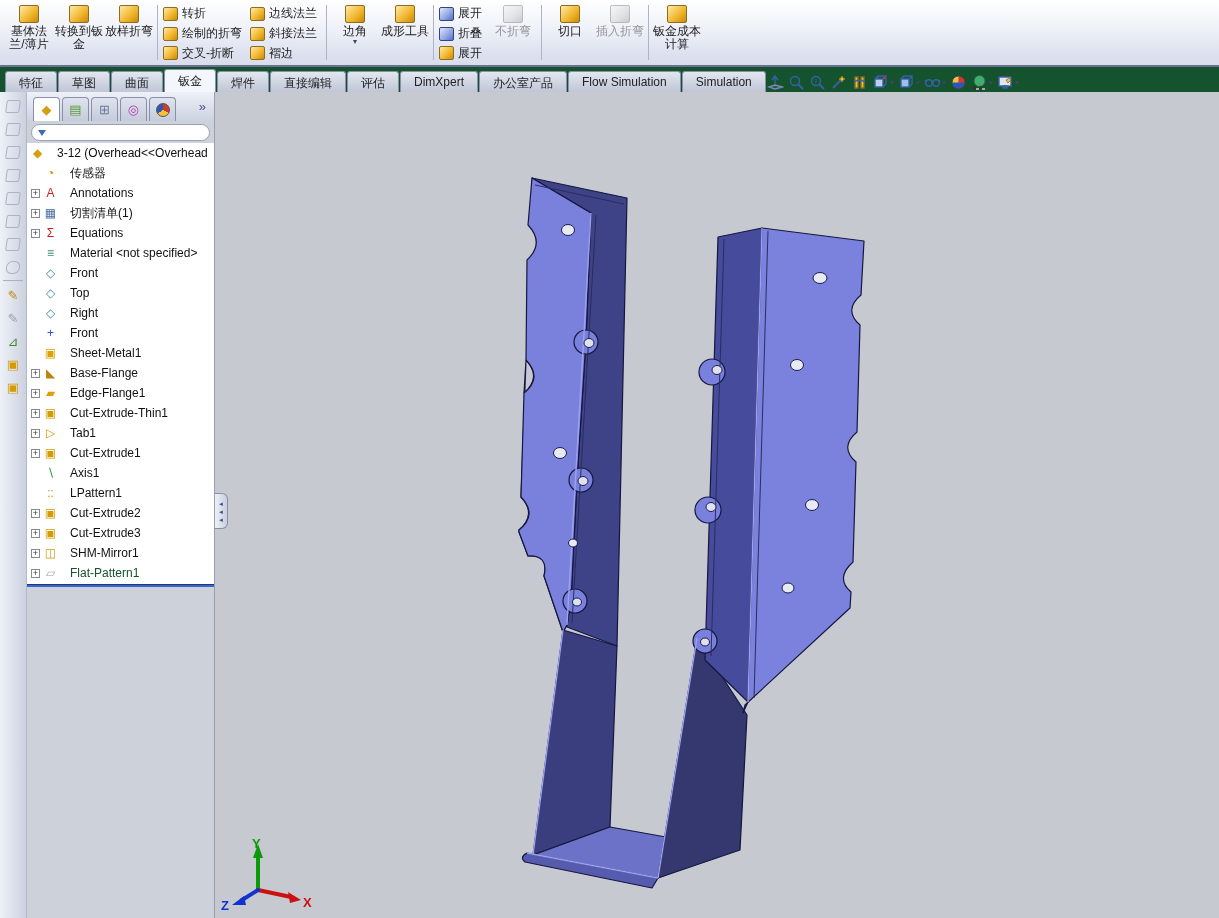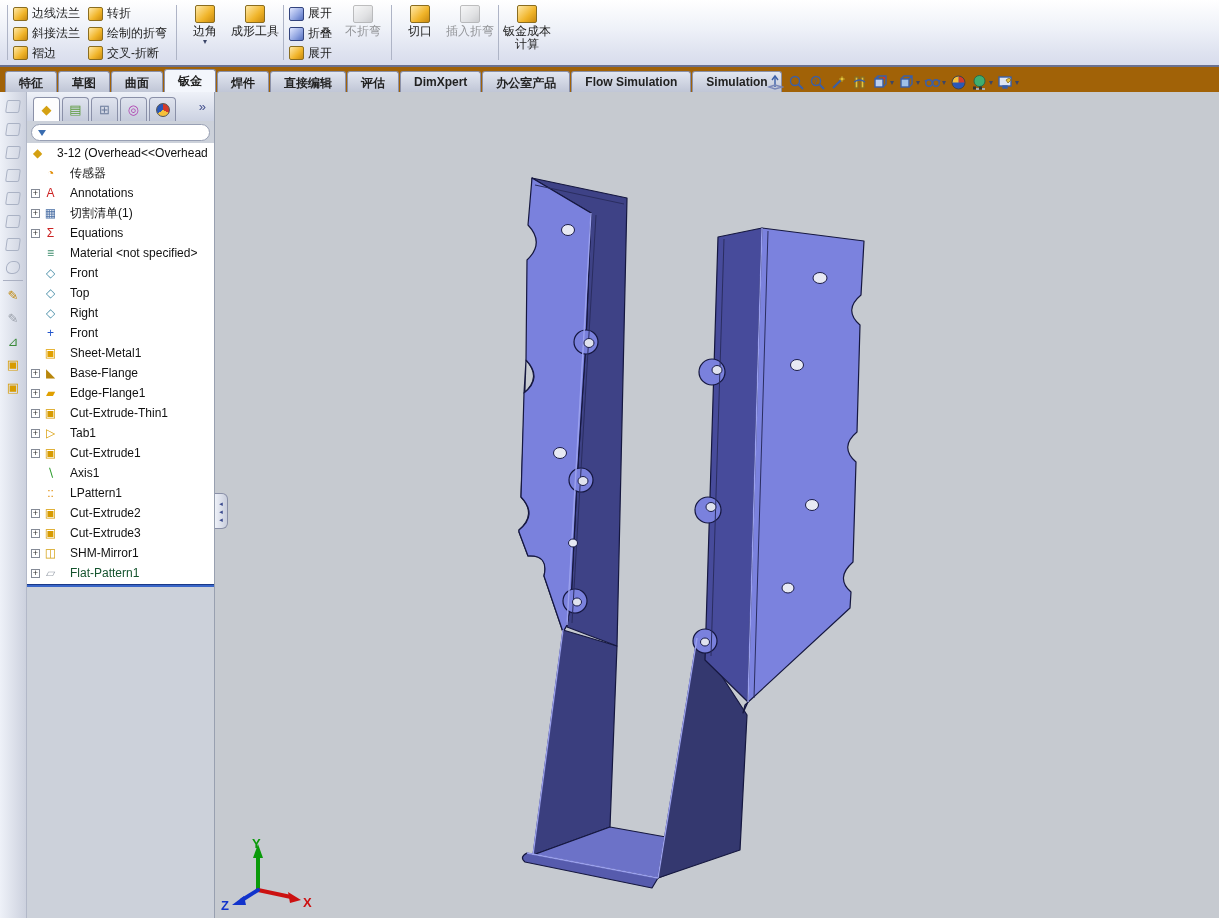--- a/index.html
+++ b/index.html
@@ -21,21 +21,21 @@
   .stackbtn .cico { width:15px; height:14px; margin-right:4px; }
   .cico { background:linear-gradient(135deg,#ffe9a8,#f0b429 60%,#c98a10); border:1px solid #8a6d20; border-radius:2px;
     display:inline-block; position:relative; flex:none; }
   .cico.greenish::after { content:""; position:absolute; left:3px; top:3px; right:3px; bottom:3px; background:#3fae3f; border:1px solid #1c6c1c; }
   .cico.blueish  { background:linear-gradient(135deg,#dfe6ff,#8fa3e0 60%,#5570c0); border-color:#33447e; }
   .cico.grayish  { background:linear-gradient(135deg,#f2f2f2,#c9c9cf 60%,#9a9aa6); border-color:#707082; }
   .disabled { opacity:.45; filter:grayscale(1); }
   .ddcaret { font-size:8px; color:#3a4568; line-height:8px; }
 
   
-  .tabstrip { position:absolute; left:0; top:67px; width:100%; height:25px; background:#a16207;font-weight:bold; }
+  .tabstrip { position:absolute; left:0; top:67px; width:100%; height:25px; background:#14532d; }
   .tabs { position:absolute; left:5px; bottom:0; display:flex; align-items:flex-end; }
   .rtab { height:21px; padding:3px 13px 2px; margin-right:1px; font-size:12px; color:#222;
     background:linear-gradient(#e2e6f0,#c0c6d6); border:1px solid #8a90a8; border-bottom:none;
     border-radius:3px 3px 0 0; white-space:nowrap; cursor:default; }
   .rtab.active { background:#f3f6fc; height:23px; }
 
   
   .headsup { position:absolute; left:765px; top:71px; display:flex; align-items:center; height:22px; }
   .hitem { display:flex; align-items:center; padding:1px 2px; }
   .hitem svg { display:block; }
@@ -86,47 +86,61 @@
   .watermark { position:absolute; right:9px; bottom:13px; font-family:"DejaVu Serif", serif; font-weight:bold;
     font-size:19px; color:rgba(255,255,255,.92); letter-spacing:.5px; }
   .triadsvg { position:absolute; left:0; bottom:0; }
 </style>
 </head>
 <body>
 
 <div id="screen">
 
   <div class="cmdbar">
+      <div class="cgroup">
+        <div class="bigbtn">
+          <span class="cico "></span>
+          <span class="clabel">基体法兰/薄片</span>
+        </div>
+        <div class="bigbtn">
+          <span class="cico "></span>
+          <span class="clabel">转换到钣金</span>
+        </div>
+        <div class="bigbtn">
+          <span class="cico "></span>
+          <span class="clabel">放样折弯</span>
+        </div>
+      </div>
       <div class="csep"></div>
       <div class="stackcol">
         <div class="stackbtn">
           <span class="cico "></span>
+          <span class="clabel">转折</span>
+        </div>
+        <div class="stackbtn">
+          <span class="cico "></span>
+          <span class="clabel">绘制的折弯</span>
+        </div>
+        <div class="stackbtn">
+          <span class="cico "></span>
+          <span class="clabel">交叉-折断</span>
+        </div>
+      </div>
+      <div class="stackcol">
+        <div class="stackbtn">
+          <span class="cico "></span>
           <span class="clabel">边线法兰</span>
         </div>
         <div class="stackbtn">
           <span class="cico "></span>
           <span class="clabel">斜接法兰</span>
         </div>
         <div class="stackbtn">
           <span class="cico "></span>
           <span class="clabel">褶边</span>
-        </div>
-      </div>
-      <div class="stackcol">
-        <div class="stackbtn">
-          <span class="cico "></span>
-          <span class="clabel">转折</span>
-        </div>
-        <div class="stackbtn">
-          <span class="cico "></span>
-          <span class="clabel">绘制的折弯</span>
-        </div>
-        <div class="stackbtn">
-          <span class="cico "></span>
-          <span class="clabel">交叉-折断</span>
         </div>
       </div>
       <div class="csep"></div>
       <div class="cgroup">
         <div class="bigbtn">
           <span class="cico "></span>
           <span class="clabel">边角</span>
           <span class="ddcaret">▾</span>
         </div>
       </div>

